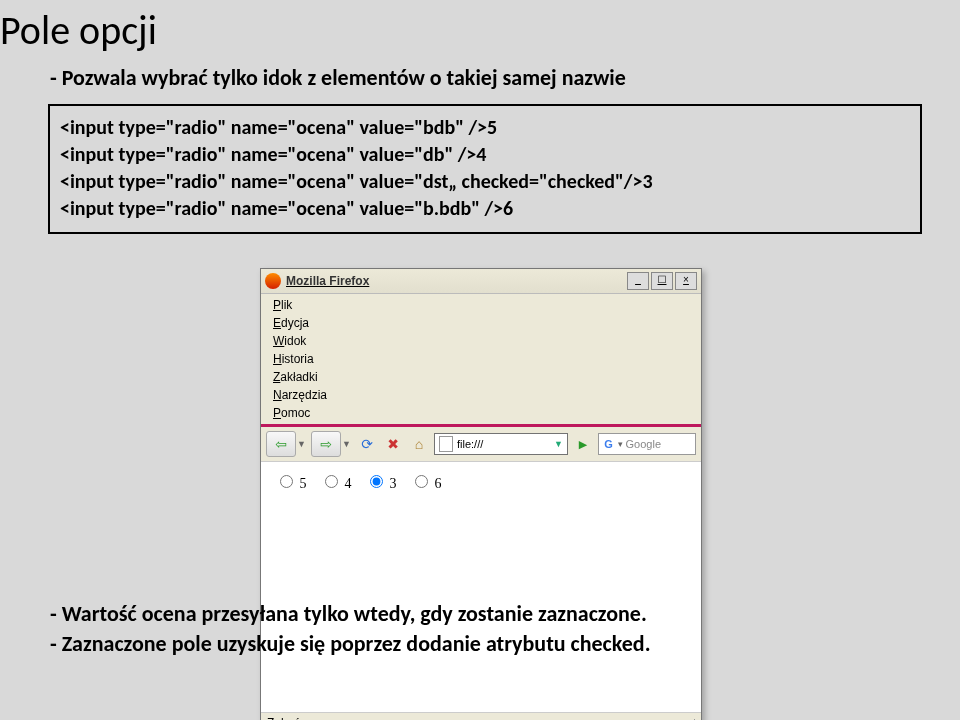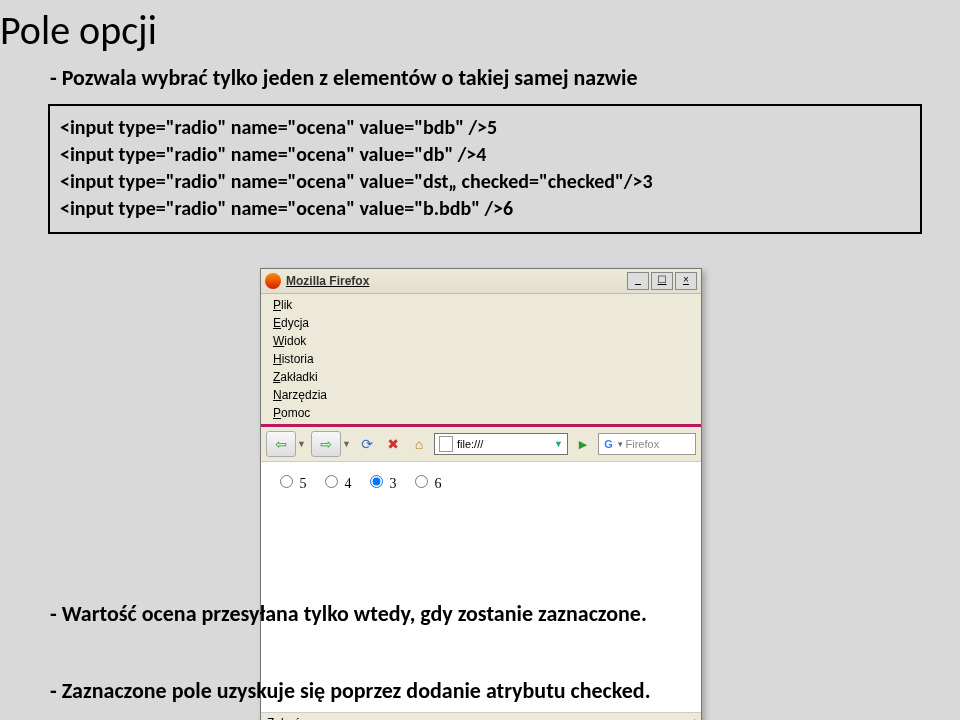--- a/index.html
+++ b/index.html
@@ -129,28 +129,28 @@
     text-align: right;
   }
   .grip {
     width: 14px; height: 14px;
     background:
       linear-gradient(135deg, transparent 60%, #999 60%, #999 65%, transparent 65%),
       linear-gradient(135deg, transparent 70%, #999 70%, #999 75%, transparent 75%),
       linear-gradient(135deg, transparent 80%, #999 80%, #999 85%, transparent 85%);
   }
   .b2 { top: 600px; }
-  .b3 { top: 630px; margin-top: 47px; }
+  .b3 { top: 630px; }
 </style>
 </head>
 <body>
 
 <div class="title">Pole opcji</div>
 
-<div class="bullet b1">- Pozwala wybrać tylko jeden z elementów o takiej samej nazwie</div>
+<div class="bullet b1">- Pozwala wybrać tylko idok z elementów o takiej samej nazwie</div>
 
 <div class="codebox">
   <div>&lt;input type="radio" name="ocena" value="bdb" /&gt;5</div>
   <div>&lt;input type="radio" name="ocena" value="db" /&gt;4</div>
   <div>&lt;input type="radio" name="ocena" value="dst„ checked="checked"/&gt;3</div>
   <div>&lt;input type="radio" name="ocena" value="b.bdb" /&gt;6</div>
 </div>
 
 <div class="browser">
   <div class="titlebar">
@@ -184,21 +184,21 @@
       <span>file:///</span>
       <span style="flex:1"></span>
       <span class="dd">▼</span>
     </div>
     <div class="tbico" style="color:#2a9a2a; font-size:11px;">▶</div>
     <div class="searchbox">
       <div class="gico">
           <span style="color:#3b7ded">G</span>
         </div>
       <span style="font-size:9px; color:#666; margin-right:3px">▾</span>
-      <span>Firefox</span>
+      <span>Google</span>
     </div>
   </div>
   <div class="content">
     <div class="radio-row">
       <label><input type="radio" name="ocena" style=""> <span>5</span></label>
       <label><input type="radio" name="ocena" style=""> <span>4</span></label>
       <label><input type="radio" name="ocena" checked="" style=""> <span>3</span></label>
       <label><input type="radio" name="ocena" style=""> <span>6</span></label>
     </div>
   </div>

